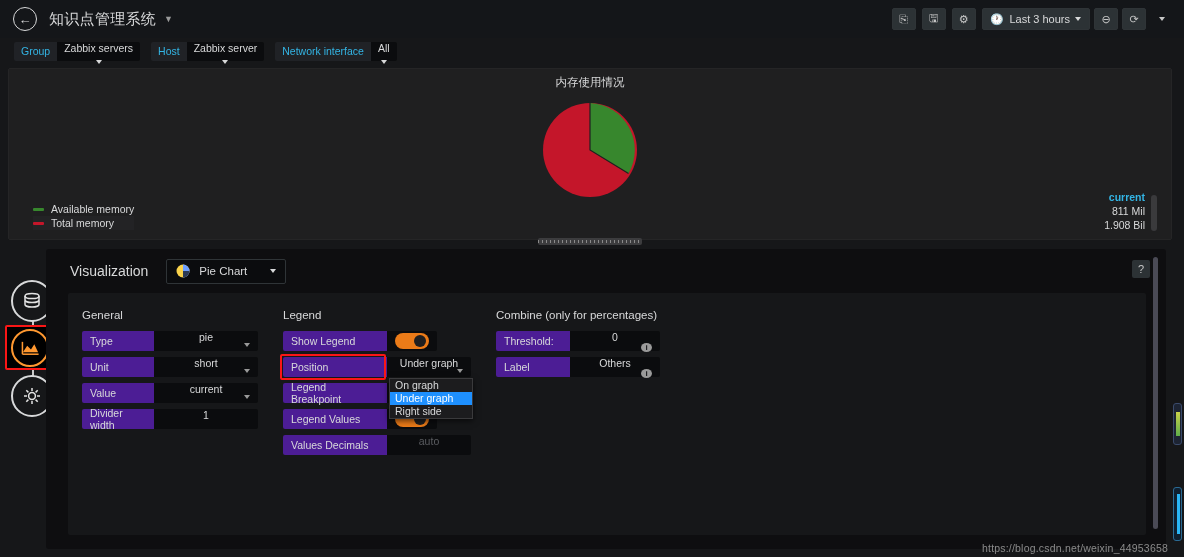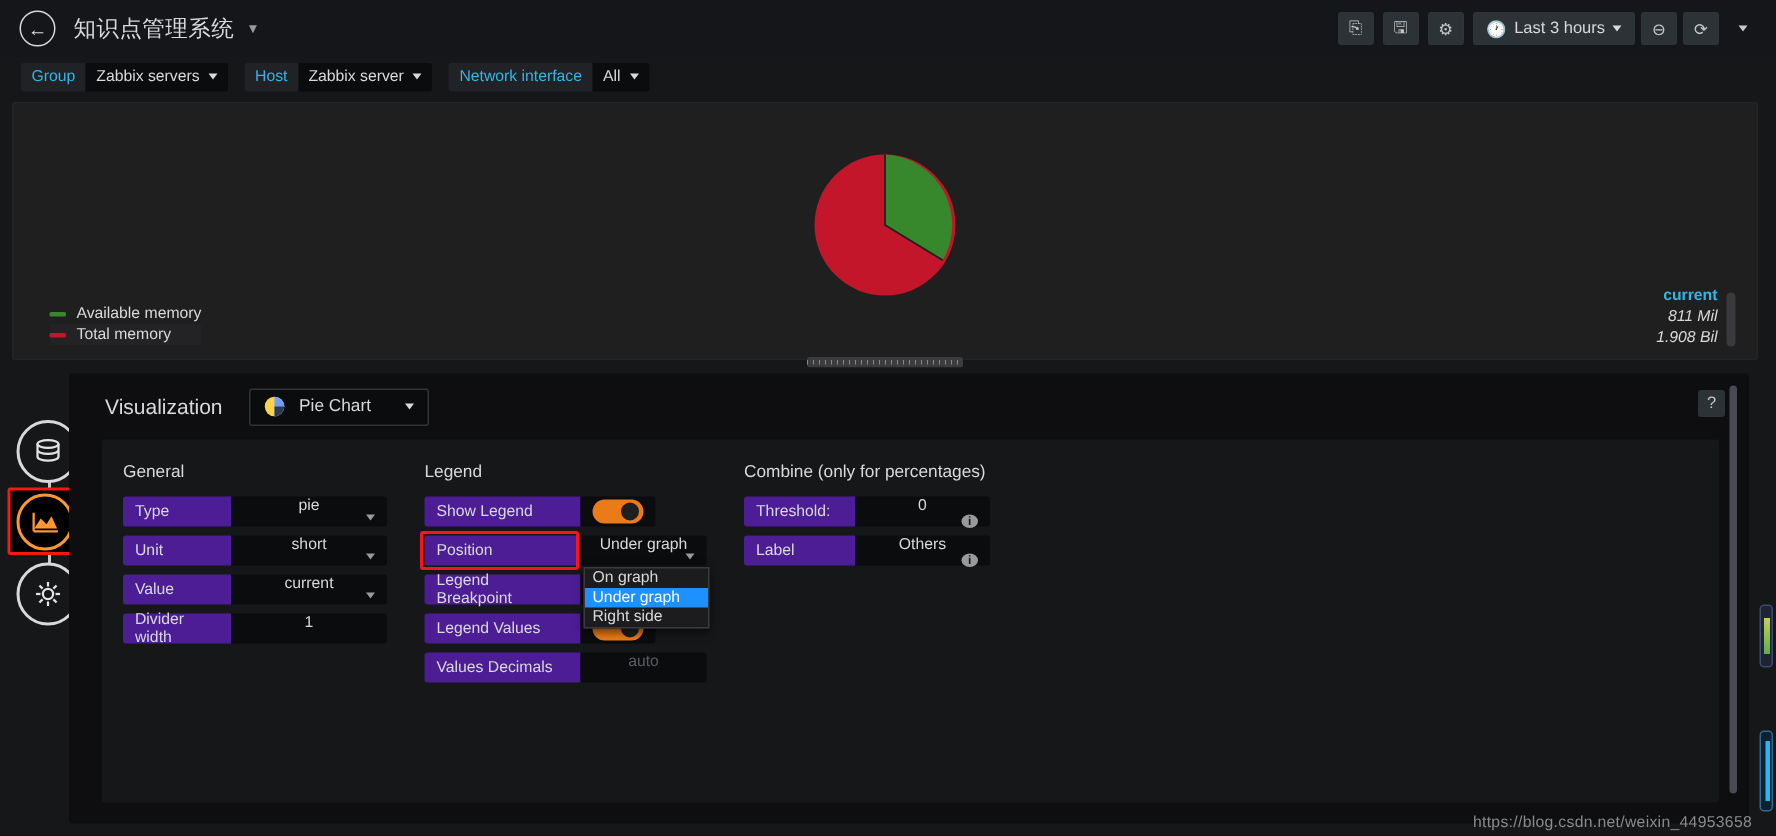--- a/index.html
+++ b/index.html
@@ -53,21 +53,21 @@
   }
   .filter-item { display: flex; align-items: flex-start; height: 19px; }
   .filter-label {
     background: #202226; color: #33b5e5; font-size: 10.5px;
     padding: 0 7px; height: 19px; display: flex; align-items: center;
     border-radius: 2px 0 0 2px;
   }
   .filter-value {
     background: #0b0c0e; color: #d8d9da; font-size: 10.5px;
     padding: 0 7px; height: 19px; display: flex; align-items: center; gap: 6px;
-    border-radius: 0 2px 2px 0; cursor: pointer;
+    border-radius: 0 2px 2px 0; cursor: pointer; flex-direction: column;
   }
 
   
   .graph-panel {
     position: absolute; top: 68px; left: 8px; width: 1164px; height: 172px;
     background: #1f1f20; border: 1px solid #252526; border-radius: 2px;
   }
   .graph-title {
     text-align: center; color: #d8d9da; font-size: 11.5px; padding-top: 6px;
   }
@@ -75,21 +75,21 @@
   .pie { position: absolute; left: 50%; top: 0; transform: translateX(-50%); }
   .legend-left { position: absolute; left: 24px; bottom: 9px; font-size: 10.5px; }
   .legend-row { display: flex; align-items: center; height: 14px; gap: 7px; }
   .legend-row.alt { background: #232325; }
   .legend-swatch { width: 11px; height: 3px; border-radius: 1px; }
   .legend-name { color: #d8d9da; }
   .legend-right {
     position: absolute; right: 26px; bottom: 6px; text-align: right; font-size: 10.5px;
   }
   .legend-right .hdr { color: #33b5e5; font-weight: bold; height: 14px; }
-  .legend-right .val { color: #d8d9da; height: 14px; font-style: italic; }
+  .legend-right .val { color: #d8d9da; height: 14px; }
   .legend-scroll {
     position: absolute; right: 14px; bottom: 8px; width: 6px; height: 36px;
     background: #3a3a3c; border-radius: 3px;
   }
   .drag-handle {
     position: absolute; left: 50%; bottom: -6px; transform: translateX(-50%);
     width: 104px; height: 7px; background: #3c3c3e; border-radius: 2px;
     background-image: repeating-linear-gradient(90deg,#8a8a8a 0 1px,transparent 1px 4px);
     background-position: center; background-repeat: repeat-x; background-size: auto 3px;
     cursor: ns-resize;
@@ -275,20 +275,21 @@
     <div class="filter-item">
       <div class="filter-label">Network interface</div>
       <div class="filter-value">
         <span>All</span>
         <span class="caret-down"></span>
       </div>
     </div>
   </div>
 
   <div class="graph-panel">
+    <div class="graph-title">内存使用情况</div>
 
     <div class="pie-wrap">
       <svg class="pie" width="96" height="96" viewBox="0 0 96 96">
         <circle cx="48" cy="48" r="47" fill="#c4162a"></circle>
         <path d="M48 48 L48 1 A47 47 0 0 1 86.5 71.5 Z" fill="#37872d"></path>
         <path d="M48 1 L48 48 L86.5 71.5" fill="none" stroke="#1f1f20" stroke-width="1.2"></path>
       </svg>
     </div>
 
     <div class="legend-left">

